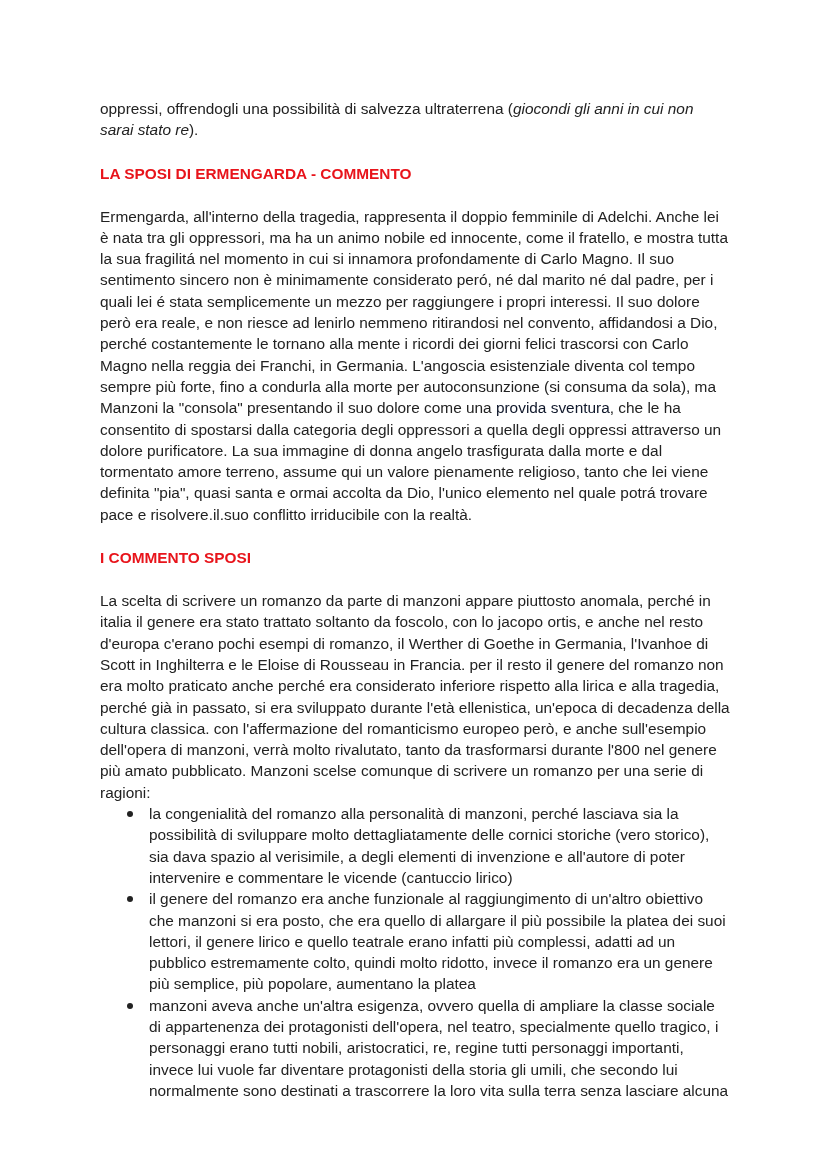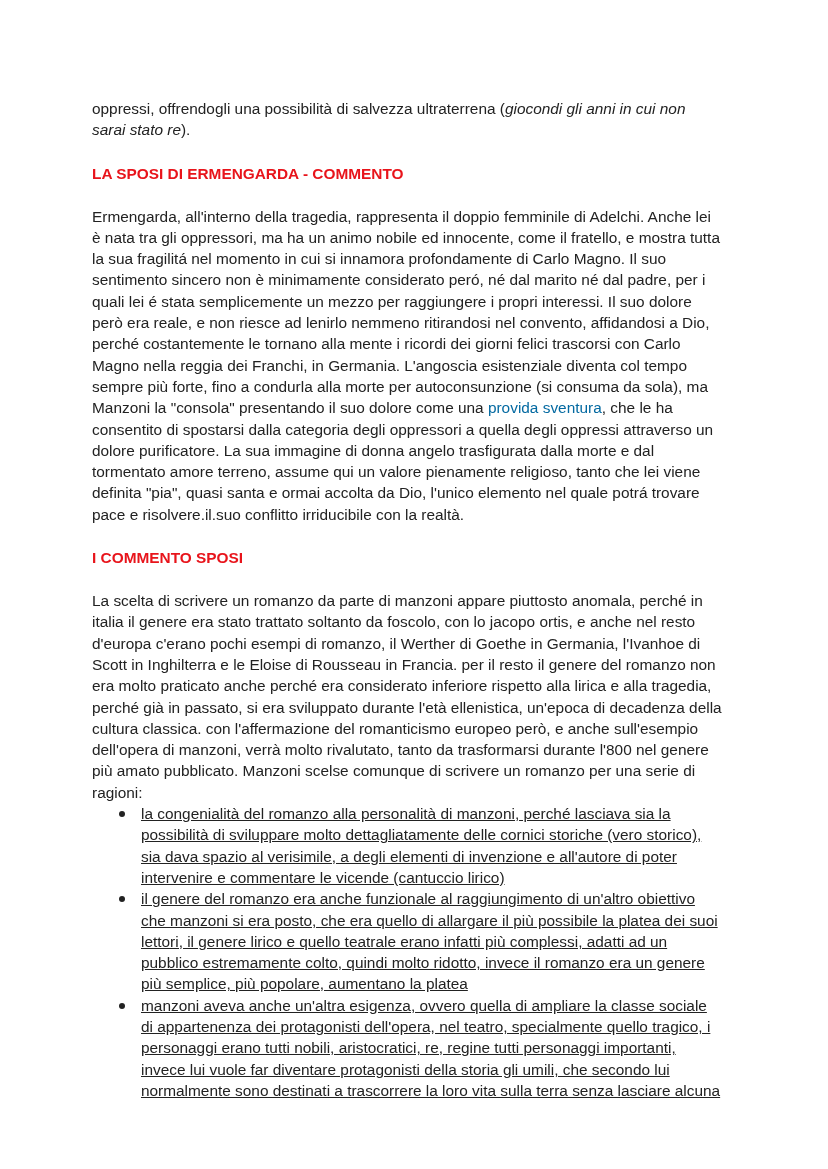--- a/index.html
+++ b/index.html
@@ -1,29 +1,29 @@
 <!DOCTYPE html>
 <html><head>
 <meta charset="utf-8">
 <style>
   html, body { margin: 0; padding: 0; background: #ffffff; }
   body {
     width: 828px; height: 1169px; position: relative; overflow: hidden;
     font-family: "Liberation Sans", sans-serif; color: #222222;
   }
-  .page { position: absolute; left: 92px; top: 98px; width: 630px; }
+  .page { position: absolute; left: 100px; top: 98px; width: 630px; }
   p { margin: 0; font-size: 15.4px; line-height: 21.3px; }
   .heading {
     color: #e8141b; font-weight: bold; font-size: 15.4px; line-height: 21px;
     margin: 0;
   }
   .gap-b { height: 22px; }
-  .red { color: #0369a1; }
+  .red { color: #0f172a; }
   ul { margin: 0; padding: 0; list-style: none; }
-  li { position: relative; padding-left: 49px; font-size: 15.4px; line-height: 21.3px; text-decoration: underline; }
+  li { position: relative; padding-left: 49px; font-size: 15.4px; line-height: 21.3px; }
   li .bullet {
     position: absolute; left: 27px; top: 8px; width: 6px; height: 6px;
     border-radius: 50%; background: #222222;
   }
 </style>
 </head>
 <body>
 
 <div class="page">
 

